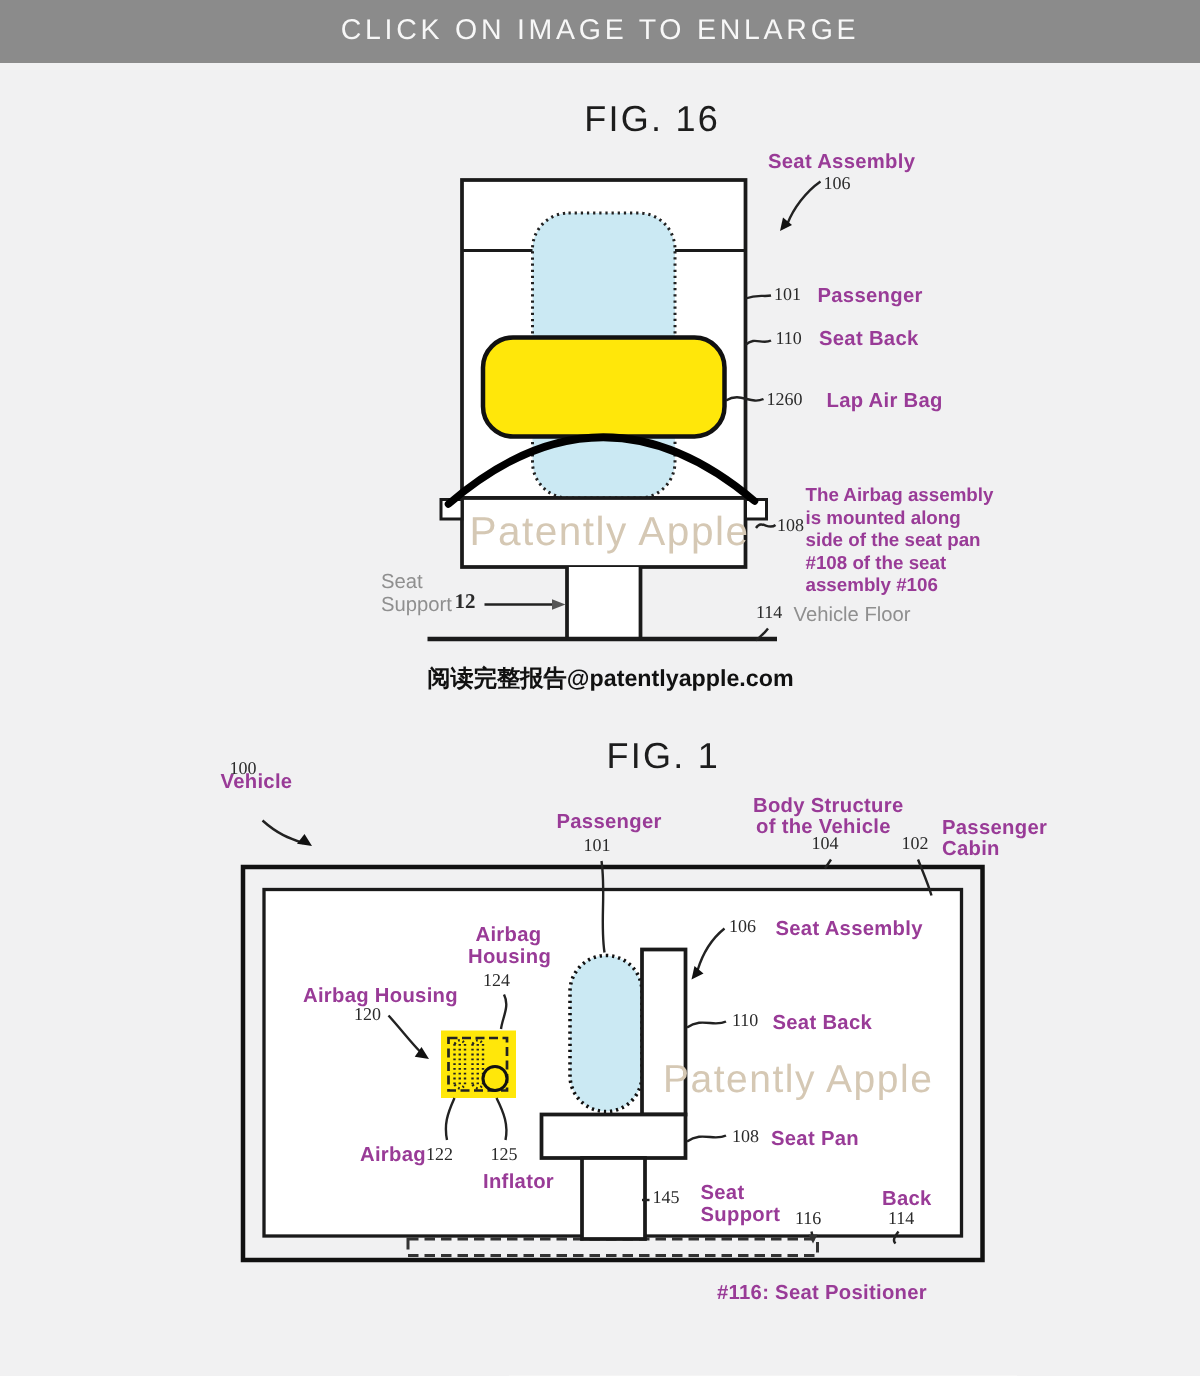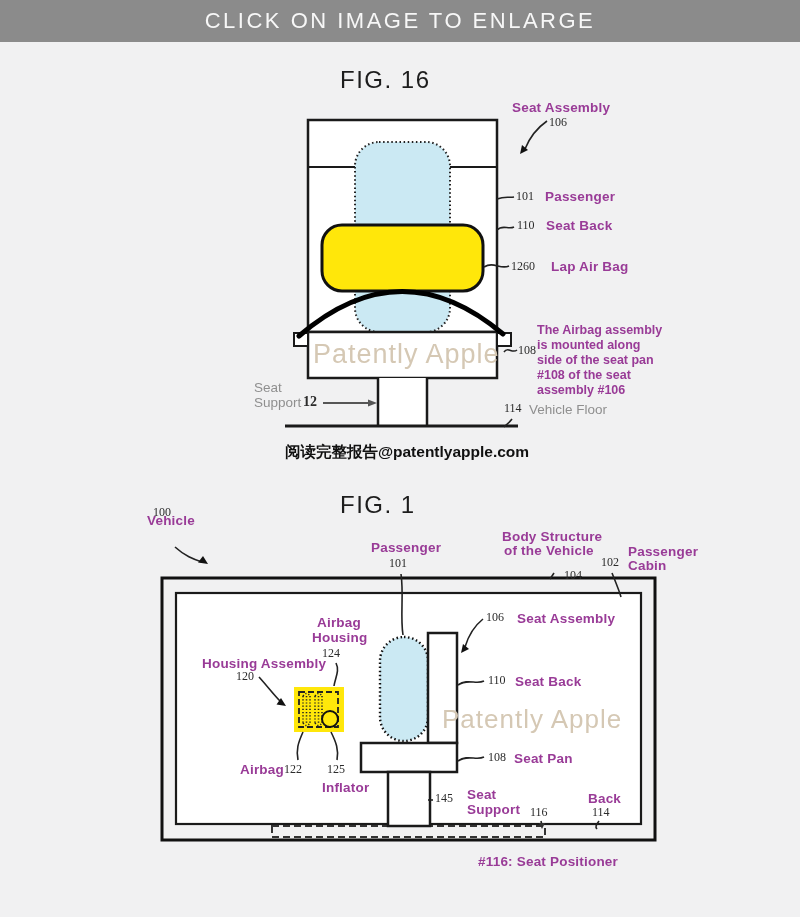--- a/index.html
+++ b/index.html
@@ -5,22 +5,22 @@
   :root{
     --purple:#993B97; --yellow:#FFE70A; --blue:#CBE9F3; --watermark:#D5C8B4;
     --banner_bg:#8B8B8B; --bg:#F1F1F2; --ink:#1a1a1a; --num:#2b2b2b; --gray:#8f8f8f;
   }
   html,body{margin:0;padding:0;}
   body{font-family:"Liberation Sans",sans-serif;background:#fff;}
   #canvas{position:relative;width:800px;height:917px;background:var(--bg);overflow:hidden;}
   .abs{position:absolute;}
   #banner{left:0;top:0;width:800px;height:42px;background:var(--banner_bg);
           display:flex;align-items:center;justify-content:center;}
-  #banner .t{color:#f7f7f7;font-size:22px;letter-spacing:2.5px;font-weight:400;}
-  .fig-title{font-size:24px;letter-spacing:1.5px;color:#1d1d1d;font-weight:400;text-align:left;}
+  #banner .t{color:#f7f7f7;font-size:19px;letter-spacing:2.5px;font-weight:400;}
+  .fig-title{font-size:24px;letter-spacing:1.5px;color:#1d1d1d;font-weight:400;text-align:right;}
   .plabel{color:var(--purple);font-weight:bold;font-size:13.5px;letter-spacing:.2px;line-height:1.08;white-space:nowrap;}
   .num{font-family:"Liberation Serif",serif;font-size:12px;color:var(--num);line-height:1;white-space:nowrap;}
   .graylab{color:var(--gray);font-size:13.5px;line-height:1.1;white-space:nowrap;}
   .note-line{color:var(--purple);font-weight:bold;font-size:12.5px;line-height:15px;white-space:nowrap;}
   .watermark{color:var(--watermark);font-size:26px;letter-spacing:1px;font-weight:400;white-space:nowrap;}
   .cnfoot{color:#111;font-size:15.5px;font-weight:bold;text-align:center;white-space:nowrap;}
   svg{position:absolute;left:0;top:0;}
 </style>
 </head>
 <body>
@@ -162,40 +162,40 @@
     <div class="abs fig-title" style="left:340px;top:491px;width:140px;">FIG. 1</div>
 
     <div class="abs plabel" style="left:147px;top:514px;">Vehicle</div>
     <div class="abs num" style="left:153px;top:506px;">100</div>
 
     <div class="abs plabel" style="left:371px;top:541px;">Passenger</div>
     <div class="abs num" style="left:389px;top:557px;">101</div>
 
     <div class="abs plabel" style="left:502px;top:530px;">Body Structure</div>
     <div class="abs plabel" style="left:504px;top:544px;">of the Vehicle</div>
-    <div class="abs num" style="left:541px;top:569px;margin-left:23px;">104</div>
+    <div class="abs num" style="left:541px;top:556px;">104</div>
 
     <div class="abs num" style="left:601px;top:556px;">102</div>
     <div class="abs plabel" style="left:628px;top:545px;">Passenger</div>
     <div class="abs plabel" style="left:628px;top:559px;">Cabin</div>
 
     <div class="abs num" style="left:486px;top:611px;">106</div>
     <div class="abs plabel" style="left:517px;top:612px;">Seat Assembly</div>
 
     <div class="abs num" style="left:488px;top:674px;">110</div>
     <div class="abs plabel" style="left:515px;top:675px;">Seat Back</div>
 
     <div class="abs num" style="left:488px;top:751px;">108</div>
     <div class="abs plabel" style="left:514px;top:752px;">Seat Pan</div>
 
     <div class="abs plabel" style="left:317px;top:616px;">Airbag</div>
     <div class="abs plabel" style="left:312px;top:631px;">Housing</div>
     <div class="abs num" style="left:322px;top:647px;">124</div>
 
-    <div class="abs plabel" style="left:202px;top:657px;">Housing Assembly</div>
+    <div class="abs plabel" style="left:202px;top:657px;">Airbag Housing</div>
     <div class="abs num" style="left:236px;top:670px;font-family:Liberation Serif, serif;">120</div>
 
     <div class="abs plabel" style="left:240px;top:763px;">Airbag</div>
     <div class="abs num" style="left:284px;top:763px;">122</div>
 
     <div class="abs num" style="left:327px;top:763px;">125</div>
     <div class="abs plabel" style="left:322px;top:781px;">Inflator</div>
 
     <div class="abs num" style="left:435px;top:792px;">145</div>
     <div class="abs plabel" style="left:467px;top:788px;">Seat</div>

